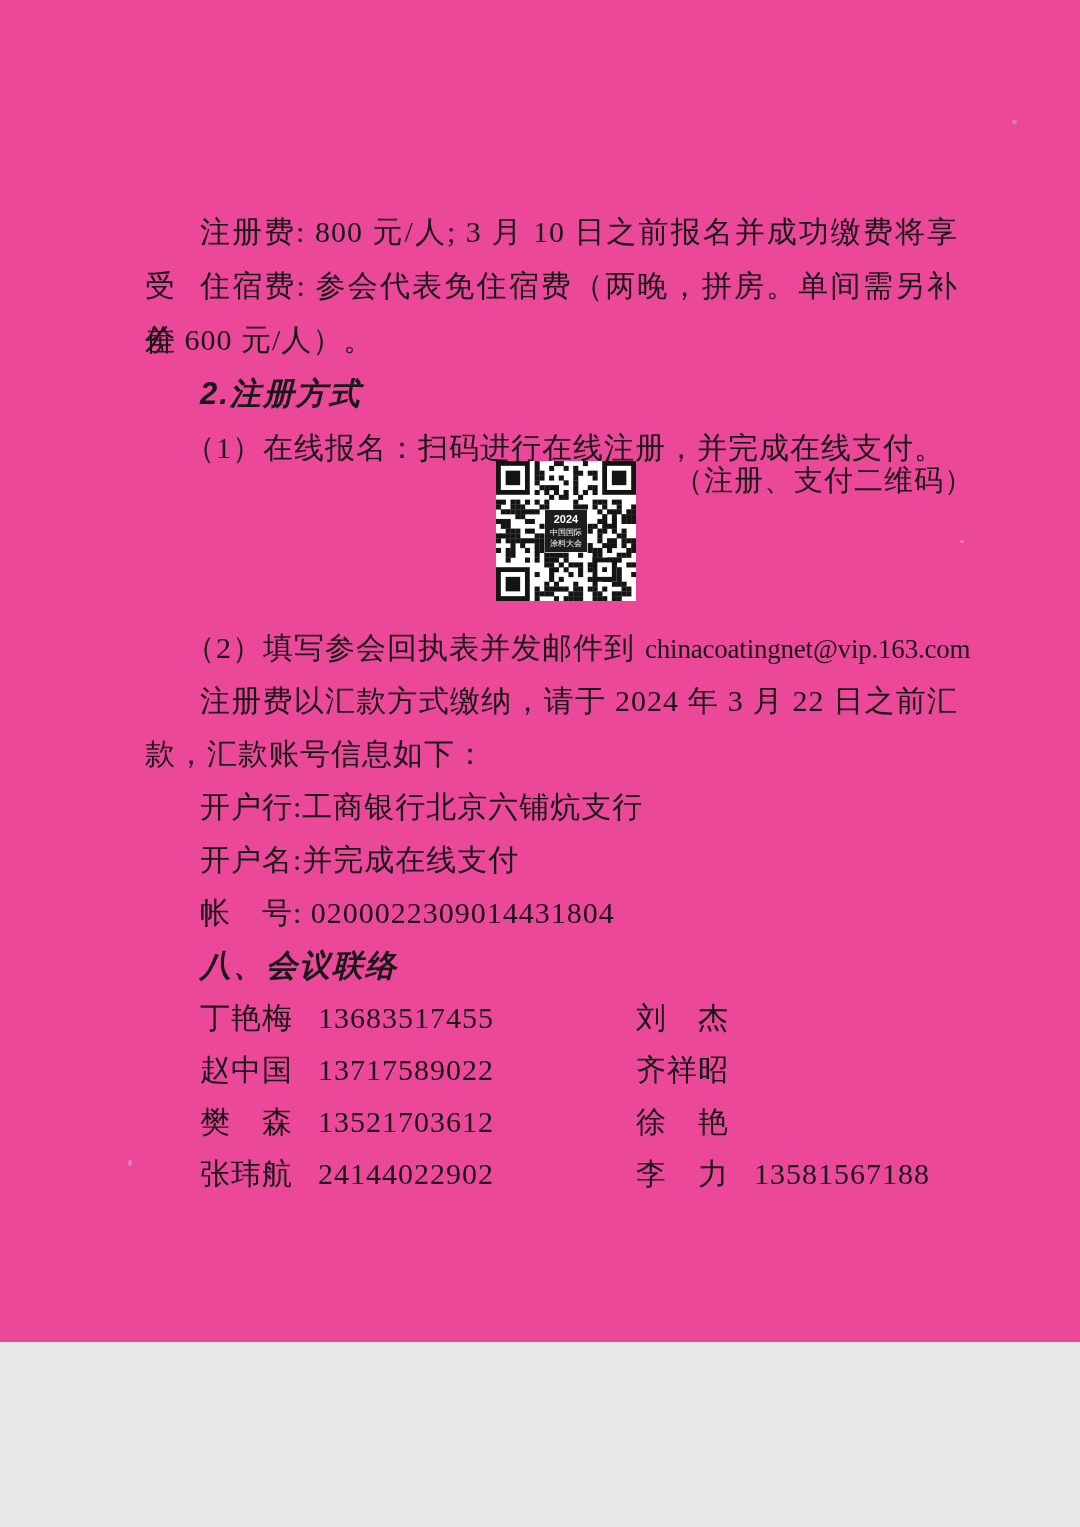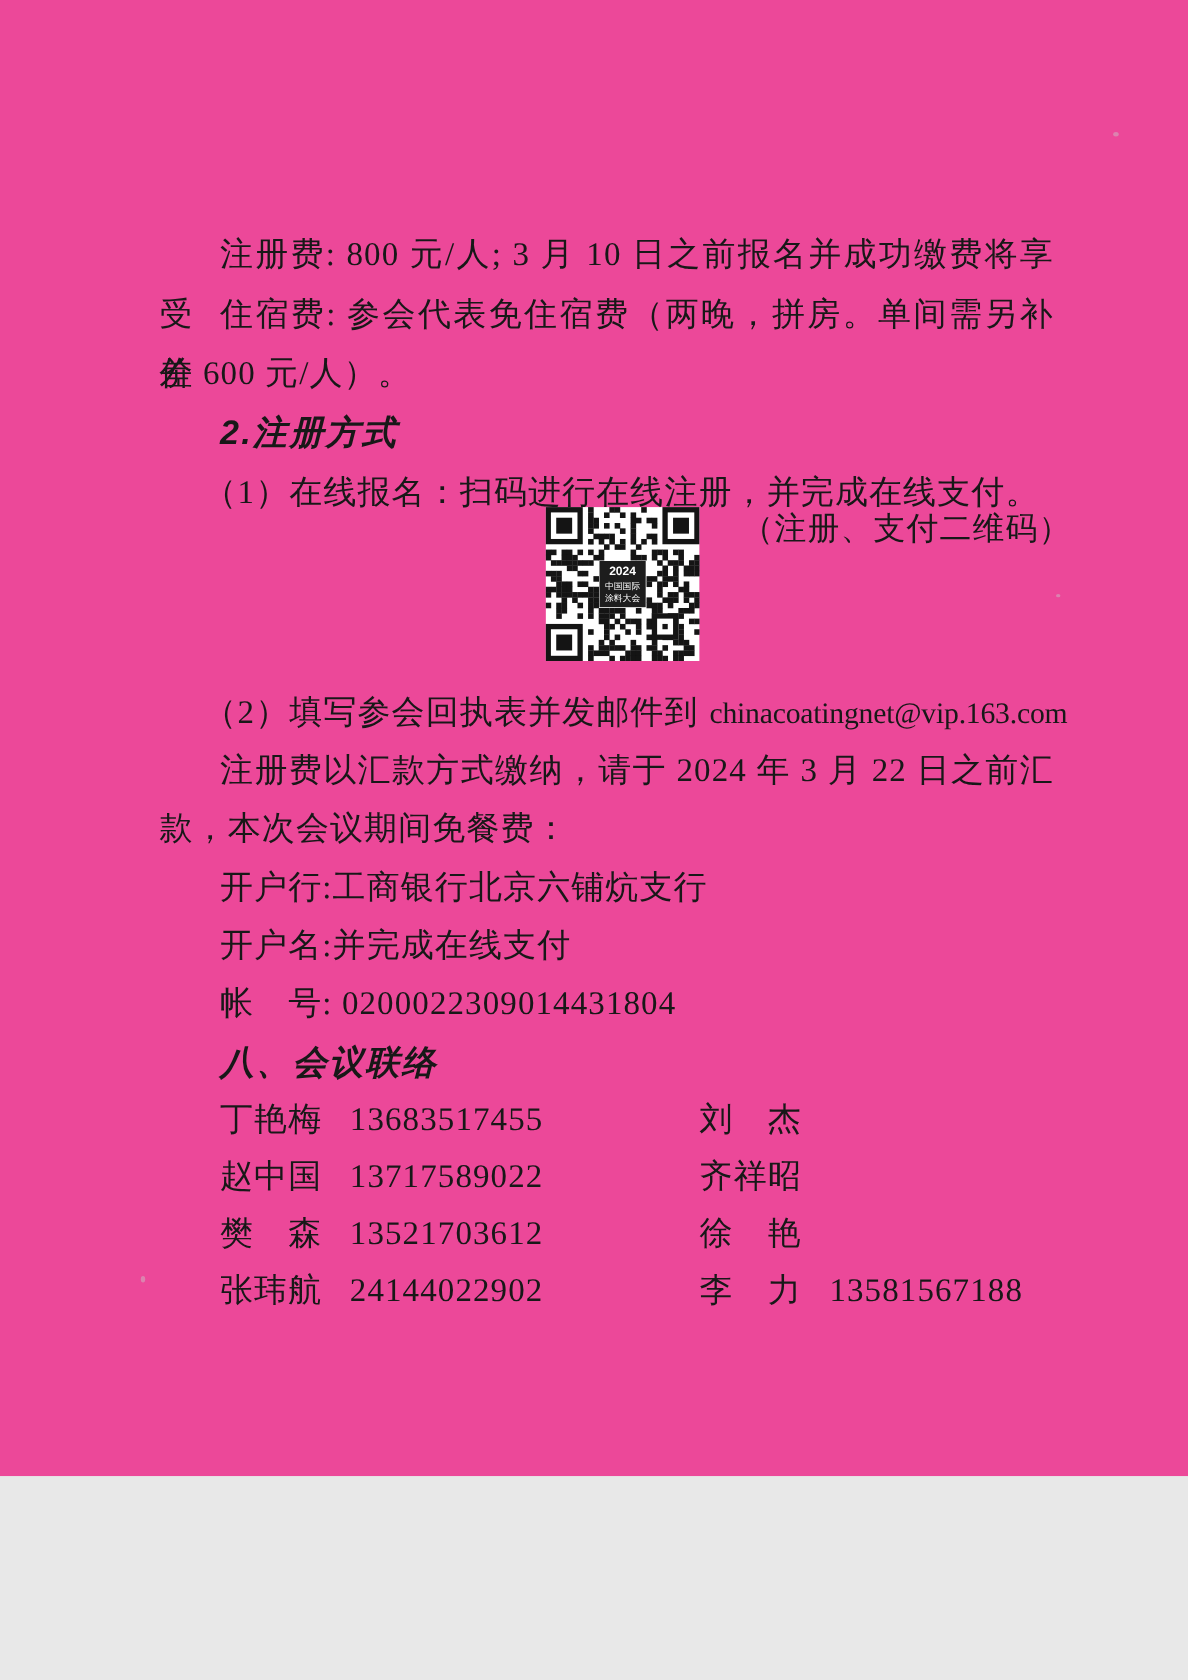--- a/index.html
+++ b/index.html
@@ -385,21 +385,21 @@
             <text x="70" y="85" font-size="8" fill="#ffffff" text-anchor="middle" font-family="Liberation Sans, sans-serif">涂料大会</text>
           </svg></div>
       <div class="qr-caption">（注册、支付二维码）</div>
     </div>
 
     <div class="sect2">
 
       <div class="line indent-sm after-qr"><span>（2）填写参会回执表并发邮件到</span><span class="email">chinacoatingnet@vip.163.com</span></div>
 
       <div class="line indent fill">注册费以汇款方式缴纳，请于 2024 年 3 月 22 日之前汇</div>
-      <div class="line">款，本次会议期间免餐费：</div>
+      <div class="line">款，汇款账号信息如下：</div>
 
       <div class="line indent">开户行:工商银行北京六铺炕支行</div>
       <div class="line indent">开户名:并完成在线支付</div>
       <div class="line indent">帐　号: 0200022309014431804</div>
 
       <div class="line indent heading">八、会议联络</div>
     </div>
 
     <div class="contacts">
       <div class="contact-row">

